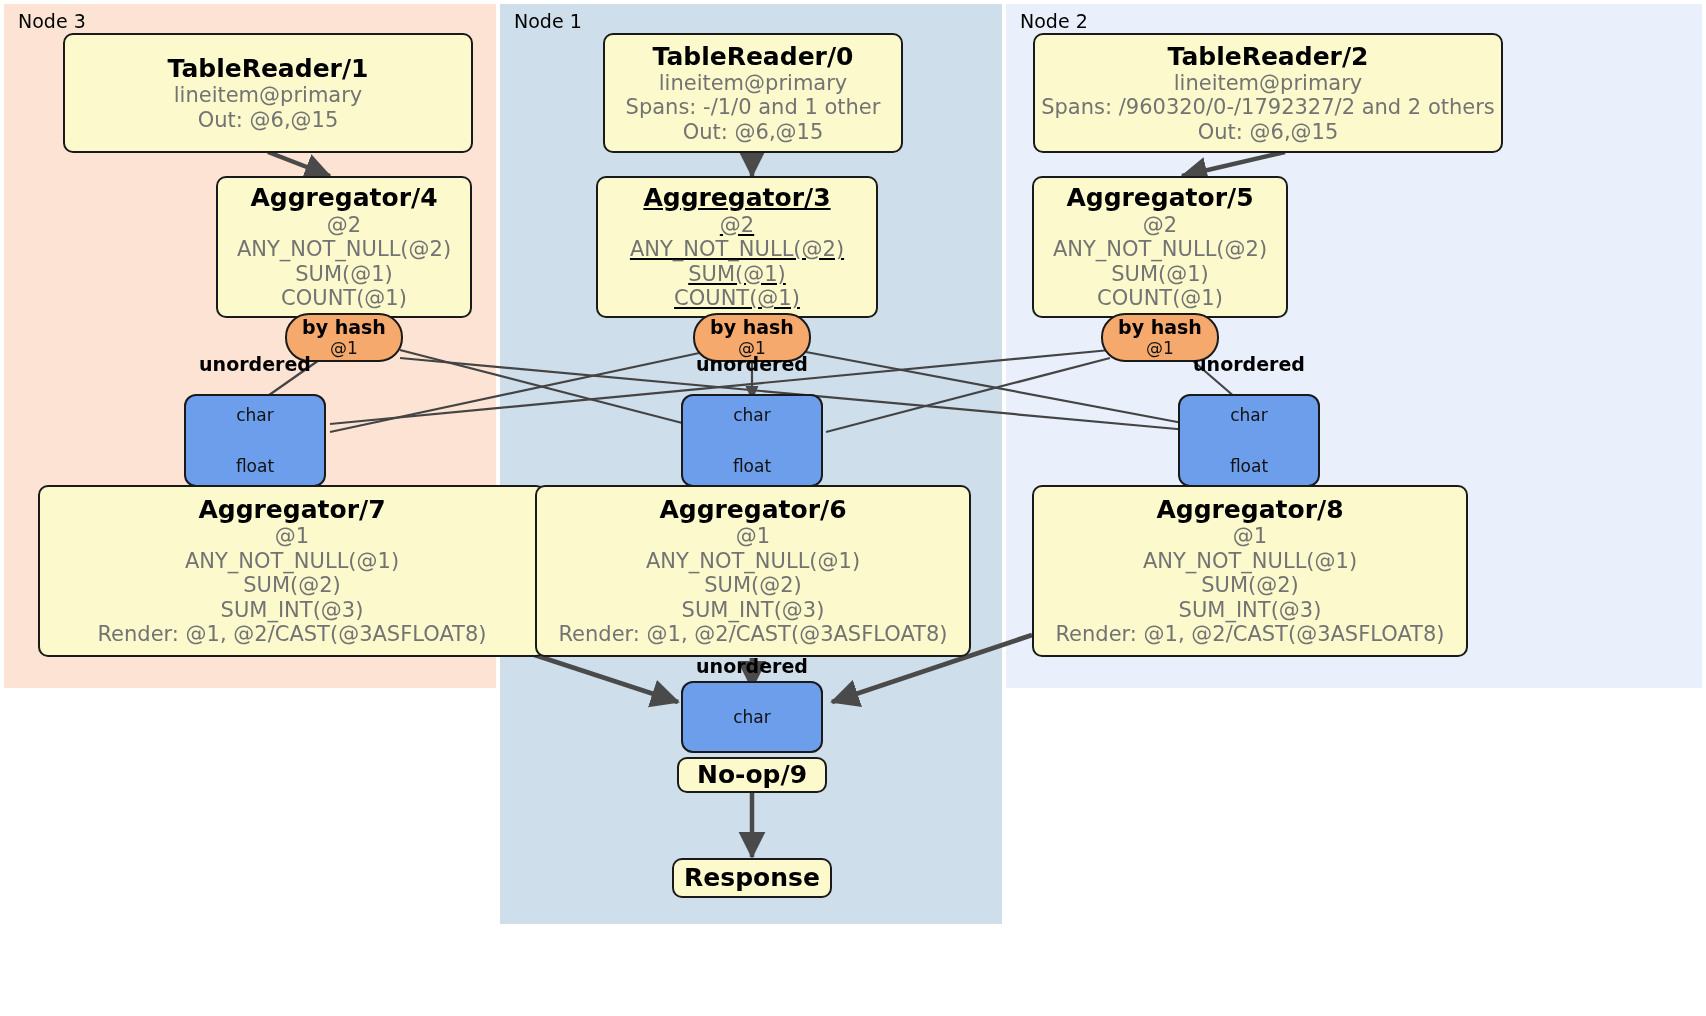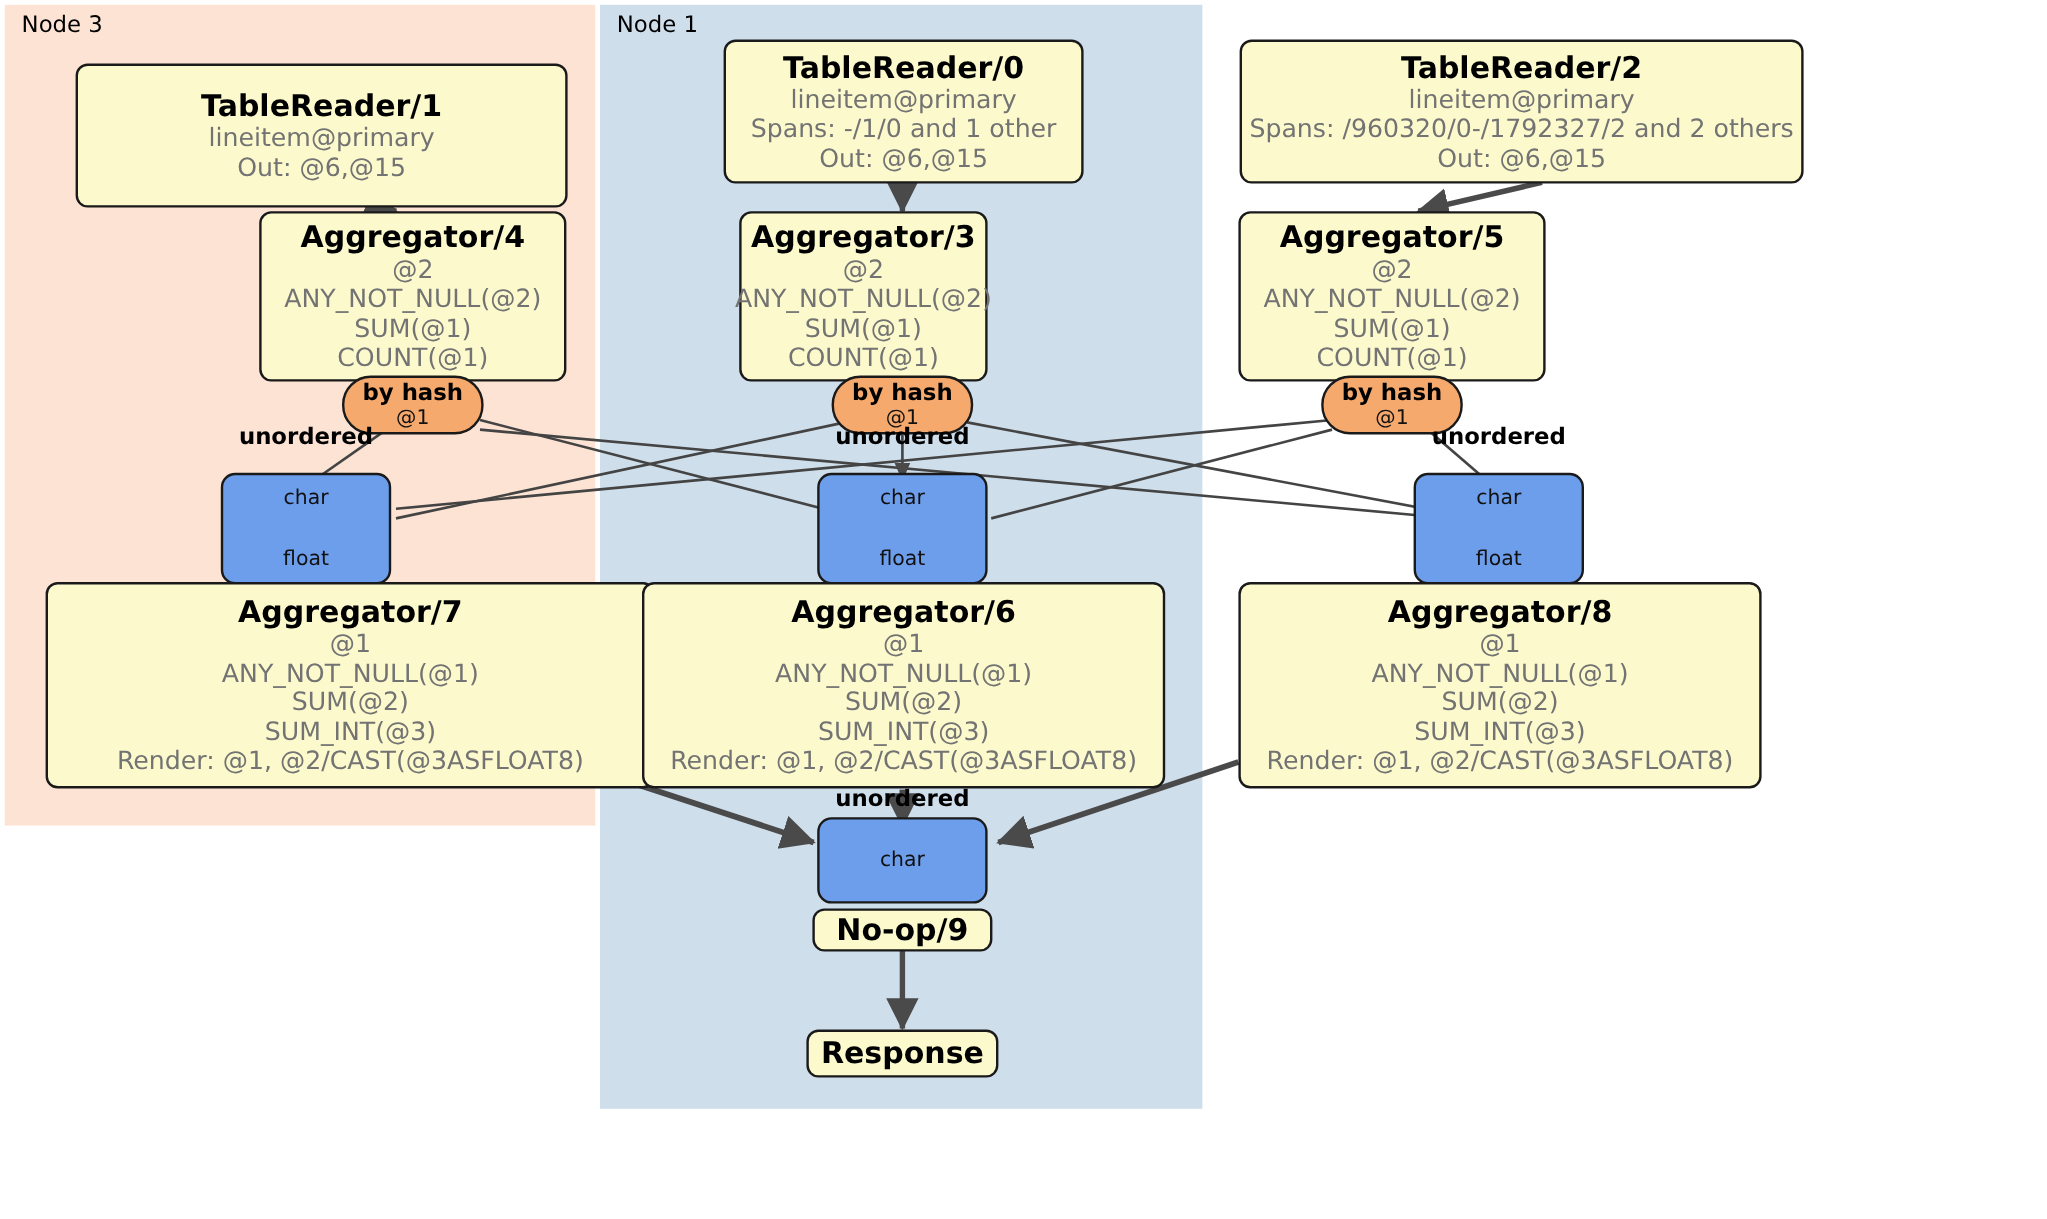--- a/index.html
+++ b/index.html
@@ -92,20 +92,23 @@
 <body>
 
 <div id="canvas">
 
   <div class="region" style="left:4px; top:4px; width:492px; height:684px; background:#fde3d3;">
     <span class="region-label">Node 3</span>
   </div>
   <div class="region" style="left:500px; top:4px; width:502px; height:920px; background:#cfdeeb;">
     <span class="region-label">Node 1</span>
   </div>
+  <div class="region" style="left:1006px; top:4px; width:696px; height:684px; background:#eaf0fb;">
+    <span class="region-label">Node 2</span>
+  </div>
 
   <svg id="edges" viewBox="0 0 1706 1016">
     <defs>
       <marker id="arrowBig" markerWidth="7" markerHeight="7" refX="5.6" refY="3" orient="auto" markerUnits="strokeWidth">
         <path d="M0,0 L6,3 L0,6 z" fill="#4a4a4a"></path>
       </marker>
       <marker id="arrowSm" markerWidth="8" markerHeight="8" refX="6.5" refY="3.2" orient="auto" markerUnits="strokeWidth">
         <path d="M0,0.2 L7,3.2 L0,6.2 z" fill="#4a4a4a"></path>
       </marker>
     </defs>
@@ -128,21 +131,21 @@
 
     <line x1="474" y1="635" x2="678" y2="702" stroke="#4a4a4a" stroke-width="4.8" marker-end="url(#arrowBig)"></line>
 
     <line x1="752" y1="658" x2="752" y2="688" stroke="#4a4a4a" stroke-width="4.8" marker-end="url(#arrowBig)"></line>
 
     <line x1="1032" y1="635" x2="832" y2="702" stroke="#4a4a4a" stroke-width="4.8" marker-end="url(#arrowBig)"></line>
 
     <line x1="752" y1="792" x2="752" y2="857" stroke="#4a4a4a" stroke-width="4.5" marker-end="url(#arrowBig)"></line>
   </svg>
 
-  <div class="node-box proc" style="left:63px; top:33px; width:410px; height:120px;margin-top:20px;">
+  <div class="node-box proc" style="left:63px; top:33px; width:410px; height:120px;">
     <div class="title">TableReader/1</div>
     <div class="detail">lineitem@primary</div>
     <div class="detail">Out: @6,@15</div>
   </div>
 
   <div class="node-box proc" style="left:216px; top:176px; width:256px; height:142px;">
     <div class="title">Aggregator/4</div>
     <div class="detail">@2</div>
     <div class="detail">ANY_NOT_NULL(@2)</div>
     <div class="detail">SUM(@1)</div>
@@ -170,21 +173,21 @@
     <div class="detail">Render: @1, @2/CAST(@3ASFLOAT8)</div>
   </div>
 
   <div class="node-box proc" style="left:603px; top:33px; width:300px; height:120px;">
     <div class="title">TableReader/0</div>
     <div class="detail">lineitem@primary</div>
     <div class="detail">Spans: -/1/0 and 1 other</div>
     <div class="detail">Out: @6,@15</div>
   </div>
 
-  <div class="node-box proc" style="left:616px; top:176px; width:207px; height:142px;">
+  <div class="node-box proc" style="left:596px; top:176px; width:282px; height:142px;text-decoration:underline;">
     <div class="title">Aggregator/3</div>
     <div class="detail">@2</div>
     <div class="detail">ANY_NOT_NULL(@2)</div>
     <div class="detail">SUM(@1)</div>
     <div class="detail">COUNT(@1)</div>
   </div>
 
   <div class="node-box router" style="left:693px; top:313px; width:118px; height:49px;">
     <div class="title-sm">by hash</div>
     <div class="detail-sm">@1</div>

